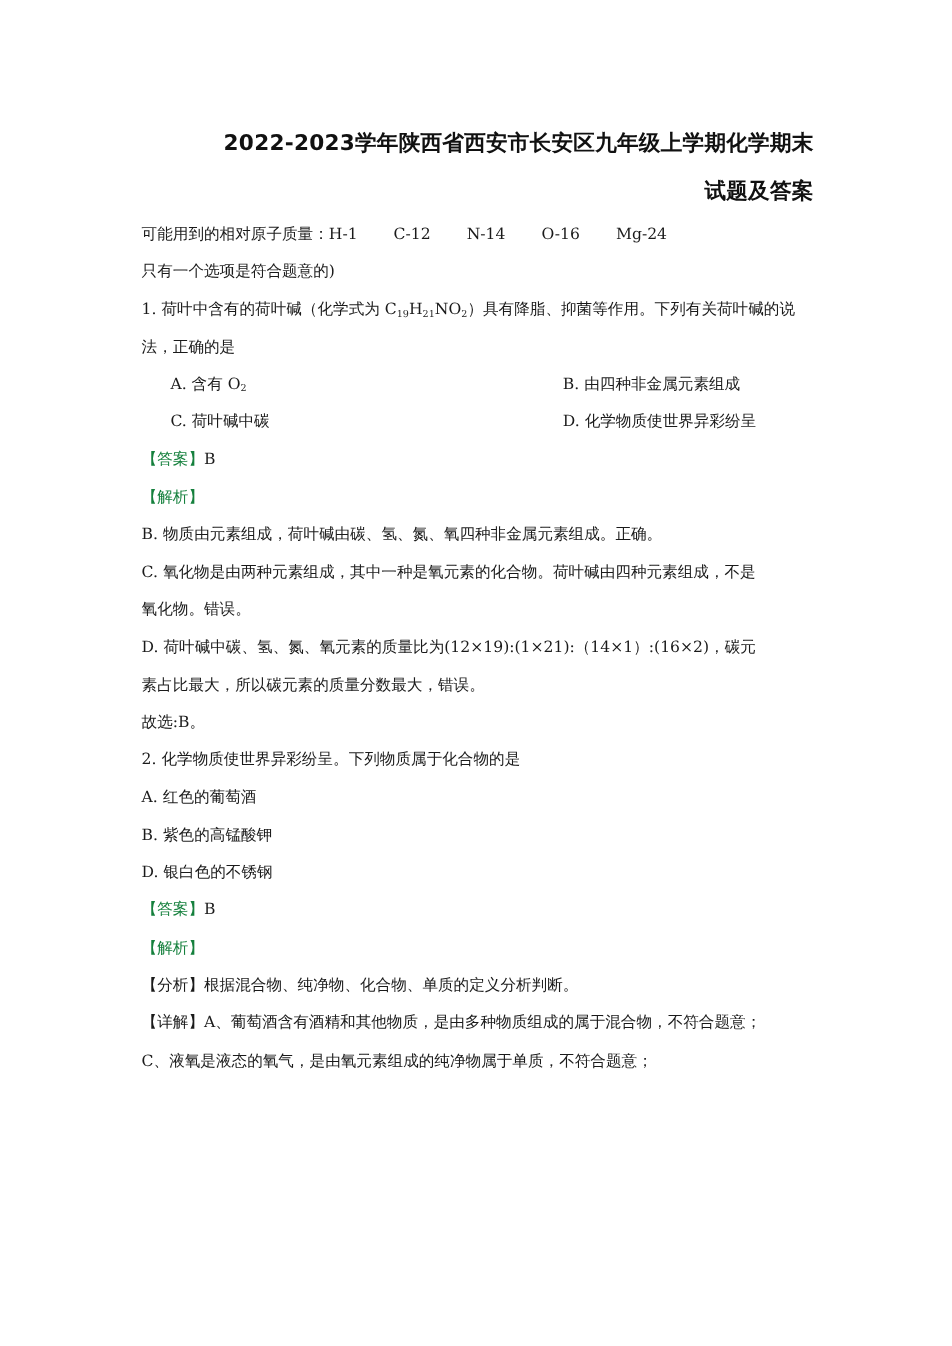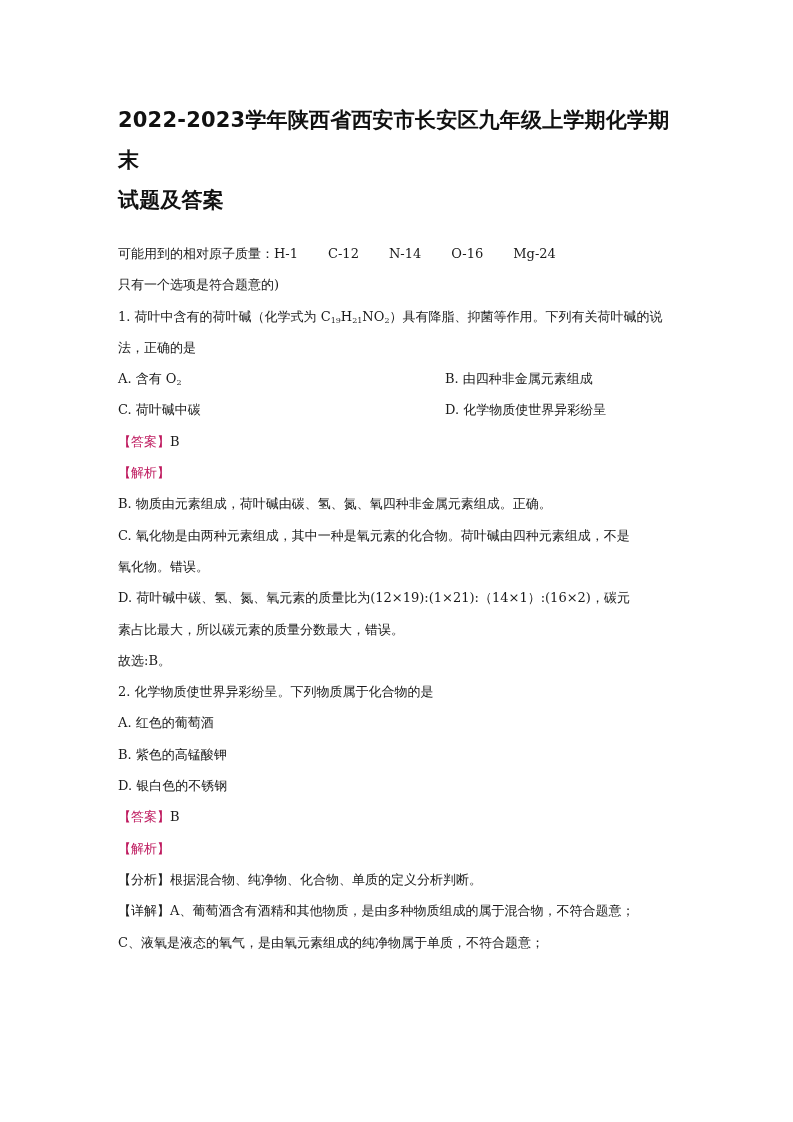--- a/index.html
+++ b/index.html
@@ -1,24 +1,24 @@
 <!DOCTYPE html>
 <html><head>
 <meta charset="utf-8">
 <style>
   html, body { margin: 0; padding: 0; background: #ffffff; }
   body { width: 793px; height: 1122px; position: relative; overflow: hidden;
          font-family: "DejaVu Serif", "Liberation Serif", serif; color: #1a1a1a; }
   .page { position: absolute; left: 118px; top: 100px; width: 560px; }
   .title { font-family: "DejaVu Sans", "Liberation Sans", sans-serif; font-weight: bold;
-           font-size: 21px; line-height: 40px; letter-spacing: 0.2px; margin: 0 0 18px 0; color: #111; }
+           font-size: 18px; line-height: 40px; letter-spacing: 0.2px; margin: 0 0 0 0; color: #111; text-align: right; }
   .line { font-size: 13px; line-height: 31.3px; white-space: nowrap; }
   .opts { display: flex; }
-  .opts .opt { width: 327px; }
-  .label { color: #be185d; margin-top: 24px; }
+  .opts .opt { width: 327px; margin-left: 24px; }
+  .label { color: #15803d; margin-top: 24px; }
   sub { font-size: 8px; vertical-align: -2px; line-height: 0; }
   .sp { display: inline-block; width: 30px; }
 </style>
 </head>
 <body>
 
 <div class="page">
   <div class="title">
     <div>2022-2023学年陕西省西安市长安区九年级上学期化学期末</div>
     <div>试题及答案</div>

